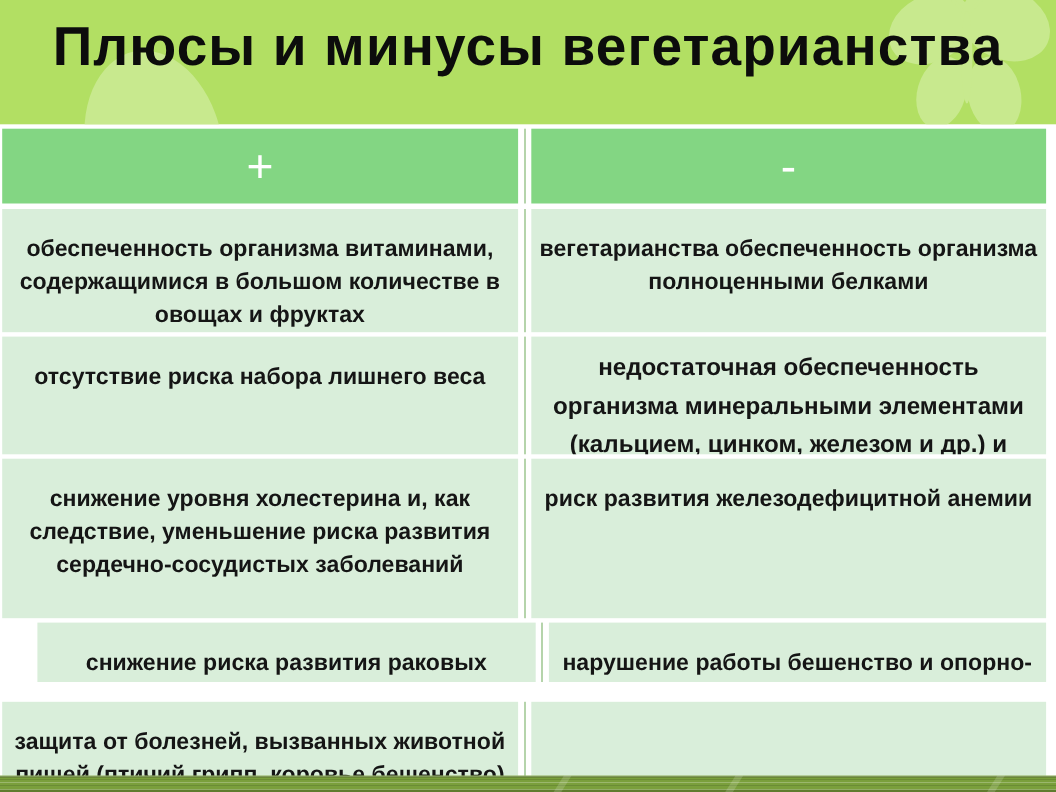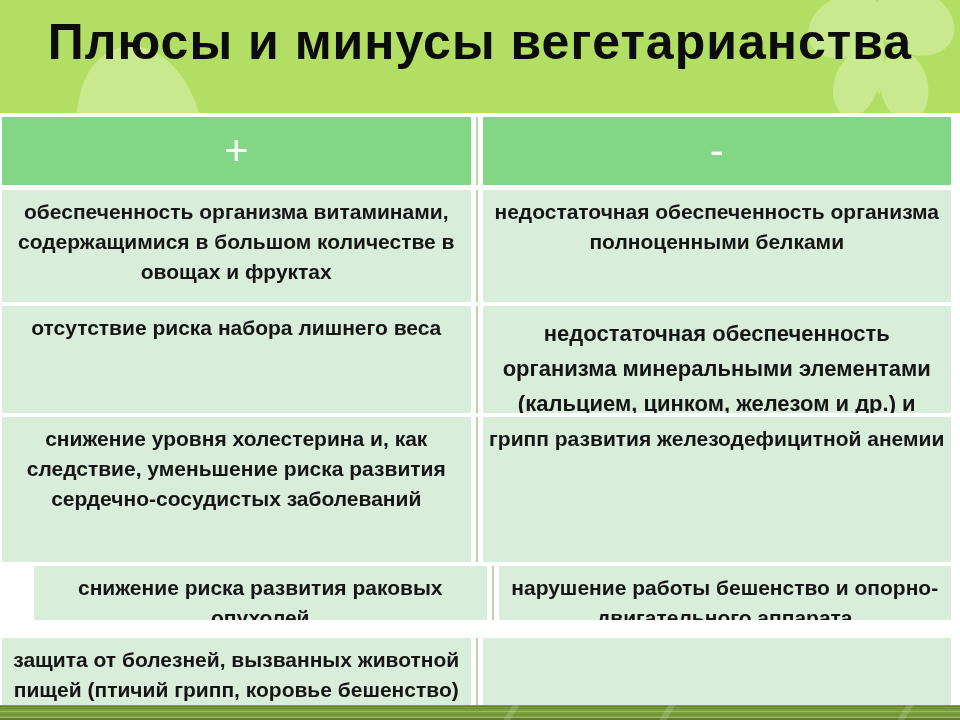--- a/index.html
+++ b/index.html
@@ -22,21 +22,21 @@
   }
   
   .table-wrap{
     margin-top:4px;padding:0 9px 0 2px;background:#ffffff;
   }
   .trow{display:grid;grid-template-columns:1fr 12px 1fr;margin-bottom:4px;}
   .trow:last-child{margin-bottom:0;}
   .cell{
     background:#d9eeda;text-align:center;
     font-size:21px;line-height:30px;font-weight:bold;color:#151515;
-    padding:7px 6px 0 6px;box-sizing:border-box;overflow:hidden;
+    padding:22px 6px 0 6px;box-sizing:border-box;overflow:hidden;
   }
   .cell.small{font-size:22px;line-height:35px;padding-top:10px;}
   .gap{
     background:linear-gradient(to right,transparent 5px,#b5d4ab 5px,#b5d4ab 7px,transparent 7px);
   }
   .thead{height:68px;margin-bottom:5px;}
   .thead .cell{
     background:#83d683;color:#ffffff;font-weight:400;font-size:42px;
     display:flex;align-items:center;justify-content:center;padding:0;
     line-height:1;
@@ -79,33 +79,33 @@
 <div class="table-wrap">
   <div class="trow thead">
     <div class="cell">+</div>
     <div class="gap"></div>
     <div class="cell">-</div>
   </div>
   <div id="table-body">
   <div class="trow" style="height: 112px;">
     <div class="cell pros">обеспеченность организма витаминами, содержащимися в большом количестве в овощах и фруктах</div>
     <div class="gap"></div>
-    <div class="cell cons">недостаточная обеспеченность организма полноценными белками</div>
+    <div class="cell cons">вегетарианства обеспеченность организма полноценными белками</div>
   </div>
 
   <div class="trow" style="height: 107px;">
     <div class="cell pros">отсутствие риска набора лишнего веса</div>
     <div class="gap"></div>
     <div class="cell cons small">недостаточная обеспеченность организма минеральными элементами (кальцием, цинком, железом и др.) и витамином В12</div>
   </div>
 
   <div class="trow" style="height: 145px;">
     <div class="cell pros">снижение уровня холестерина и, как следствие, уменьшение риска развития сердечно-сосудистых заболеваний</div>
     <div class="gap"></div>
-    <div class="cell cons">грипп развития железодефицитной анемии</div>
+    <div class="cell cons">риск развития железодефицитной анемии</div>
   </div>
 
   <div class="trow" style="height: 54px; margin-left: 32px;">
     <div class="cell pros">снижение риска развития раковых опухолей</div>
     <div class="gap"></div>
     <div class="cell cons">нарушение работы бешенство и опорно-двигательного аппарата</div>
   </div>
 
   <div class="trow" style="height: 68px; margin-top: 18px;">
     <div class="cell pros">защита от болезней, вызванных животной пищей (птичий грипп, коровье бешенство)</div>

